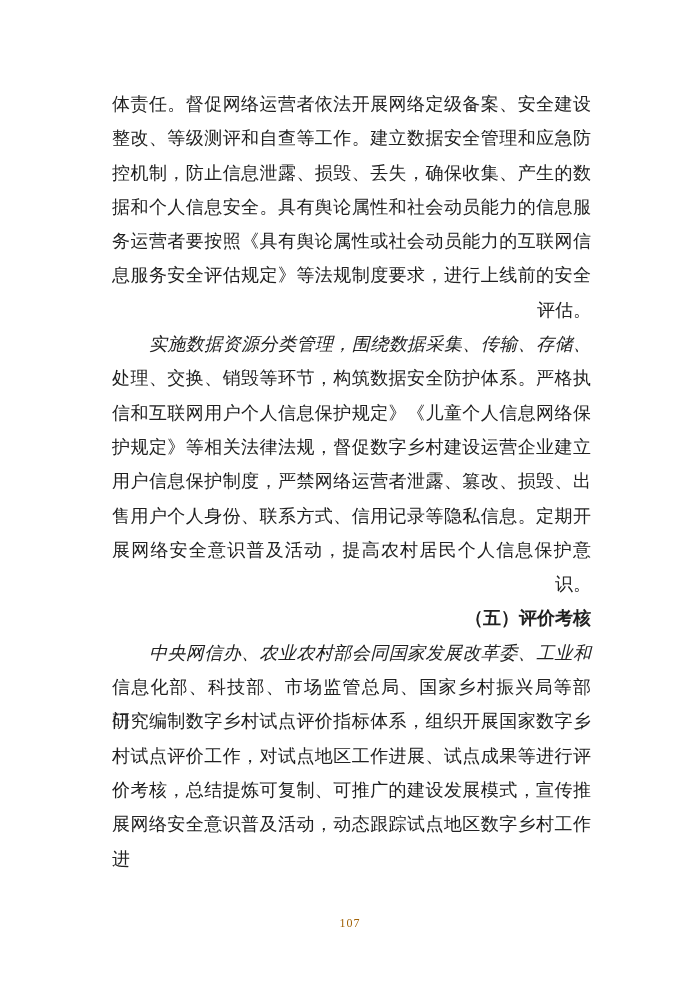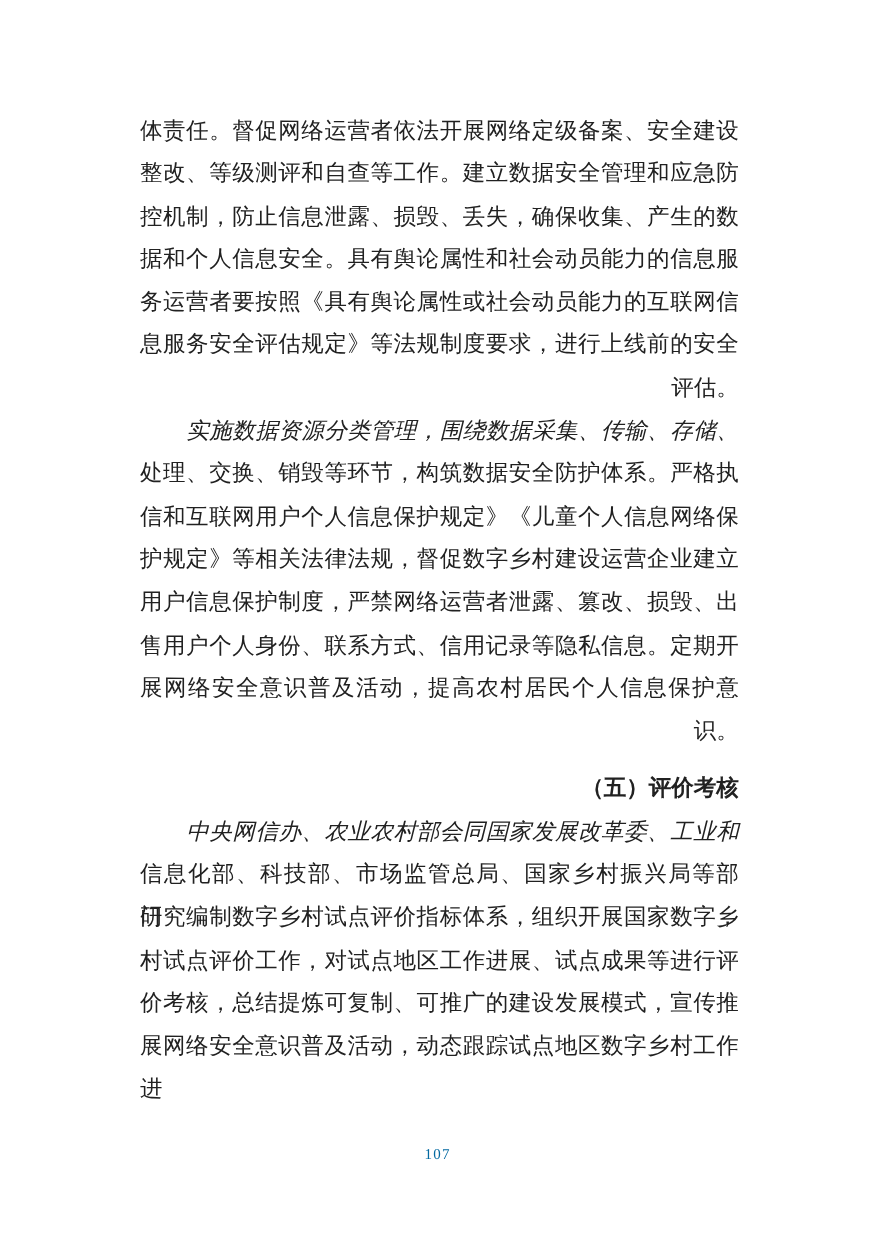--- a/index.html
+++ b/index.html
@@ -35,33 +35,32 @@
     text-align-last: justify;
     text-justify: inter-character;
   }
   .line.indent {
     padding-left: 37px;
     font-style: italic;
   }
   .line.heading {
     font-weight: 700;
     padding-left: 32px;
-    margin-top: 12px;
   }
   .page-number {
     position: absolute;
     left: 0;
     top: 913px;
     width: 100%;
     height: 20px;
     line-height: 20px;
     text-align: center;
     font-size: 12px;
     letter-spacing: 1px;
-    color: #0369a1;
+    color: #a16207;
   }
 </style>
 </head>
 <body>
 
 <div class="page">
   <div class="text-block">
       <div class="line just">体责任。督促网络运营者依法开展网络定级备案、安全建设</div>
       <div class="line just">整改、等级测评和自查等工作。建立数据安全管理和应急防</div>
       <div class="line just">控机制，防止信息泄露、损毁、丢失，确保收集、产生的数</div>

